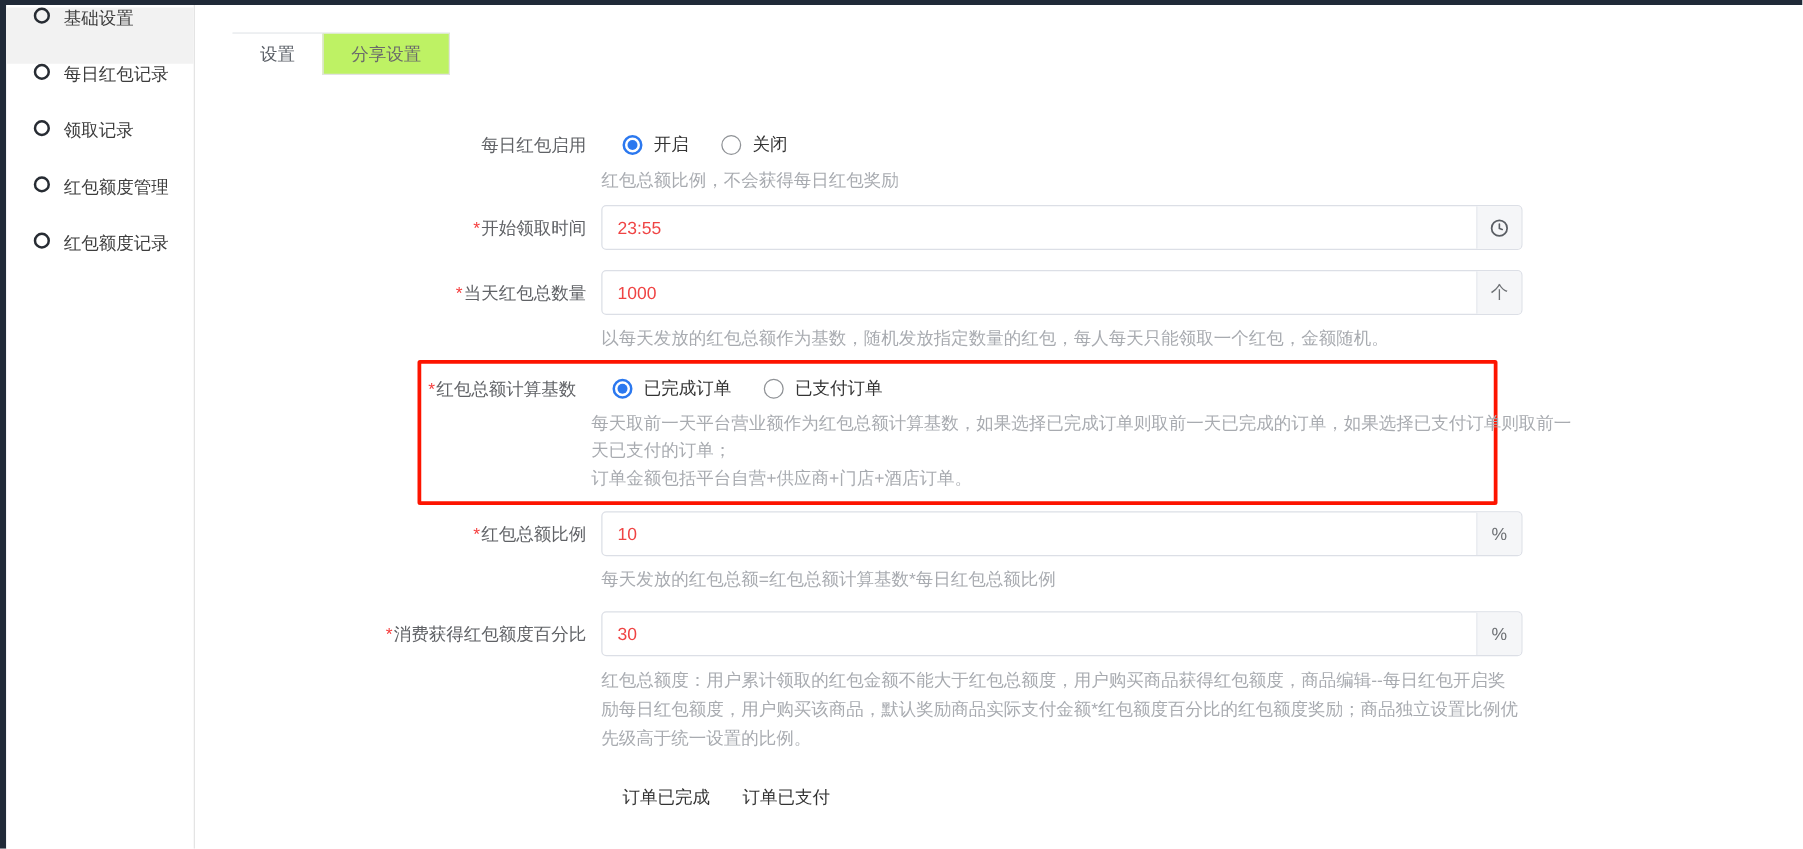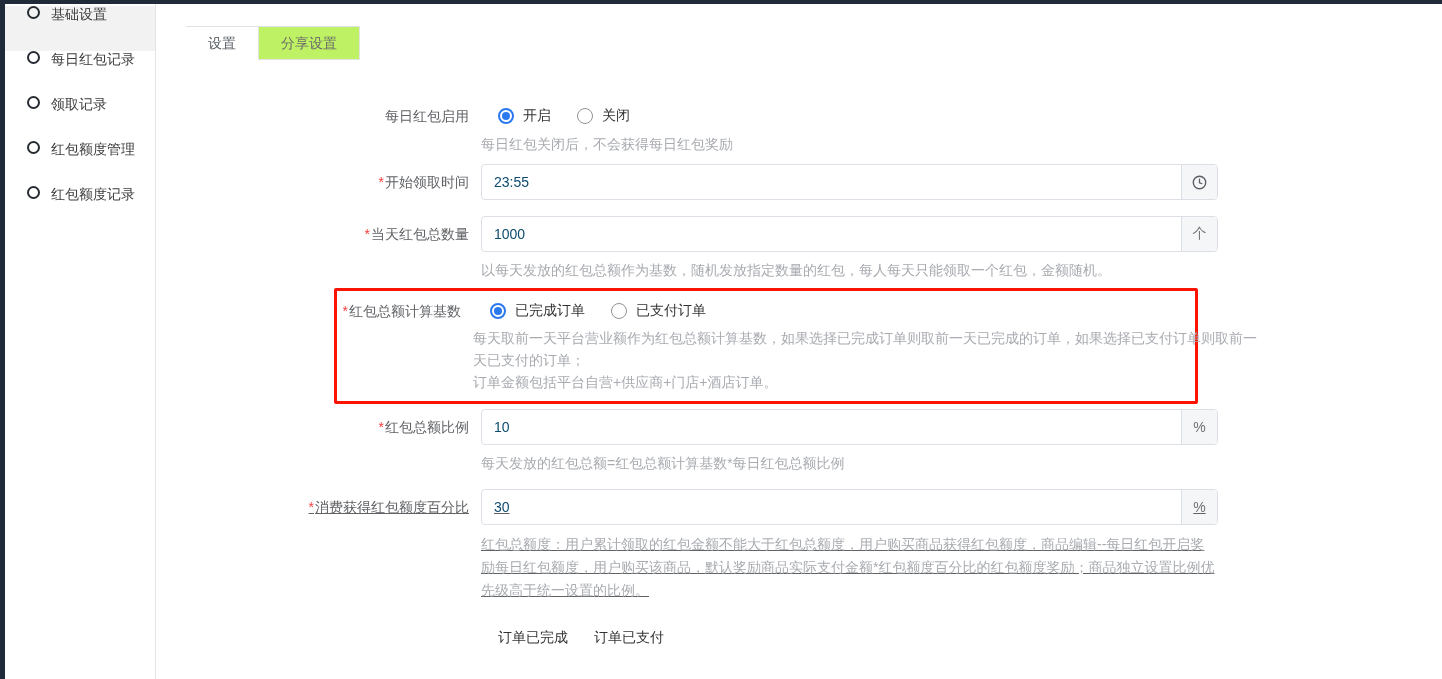--- a/index.html
+++ b/index.html
@@ -35,38 +35,38 @@
   .fcontrol { flex:1; min-width:0; }
 
   .radio-line { display:flex; align-items:center; height:20px;padding-left:17px; }
   .radio { display:flex; align-items:center; margin-right:26px; color:#333; cursor:pointer; }
   .radio-dot { width:16px; height:16px; border-radius:50%; border:1px solid #8f9296; margin-right:9px; flex:none; background:#fff; }
   .radio-dot.checked { border:2px solid #2b78ef; position:relative; }
   .radio-dot.checked::after { content:""; position:absolute; left:2px; top:2px; width:8px; height:8px; border-radius:50%; background:#2b78ef; }
 
   .input-group { display:flex; width:737px; height:36px; border:1px solid #dcdfe6; border-radius:4px; background:#fff; }
   .input-group input { flex:1; min-width:0; border:none; outline:none; background:transparent;
-                       padding:0 12px; font:inherit; color:#0c4a6e; }
+                       padding:0 12px; font:inherit; color:#ef4444; }
   .addon { width:36px; flex:none; background:#f5f6f8; border-left:1px solid #dcdfe6;
            border-radius:0 3px 3px 0; display:flex; align-items:center; justify-content:center; color:#6d7074; }
   .plain-input { width:702px; height:36px; border:1px solid #dcdfe6; border-radius:4px;
                  padding:0 12px; font:inherit; color:#606266; outline:none; }
   input::placeholder { color:#c0c4cc; }
 
   .fhelp { color:#a8abb0; margin-top:8px; line-height:20px; width:737px; }
   .fhelp.two-line { line-height:23px; }
 
   
   .hl-row { width:864px; margin-left:178px; margin-top:8px; margin-bottom:5px;
             border:3px solid #fd1400; border-radius:2px; padding:10px 0 8px 0; }
   .hl-row .flabel { width:136px; }
   .hl-row .fhelp { width:786px; margin-top:6px; line-height:22px; }
 
   .mb10 { margin-bottom:10px; } .mb16 { margin-bottom:16px; } .mb13 { margin-bottom:13px; }
-  .mb26 { margin-bottom:26px;text-decoration:underline; }
+  .mb26 { margin-bottom:26px; }
   .clock-svg { display:block; }
 </style>
 </head>
 <body>
 
 <div class="top-bar"></div>
 <div class="left-strip"></div>
 
 <div class="sidebar">
   <div class="side-item active">
@@ -107,21 +107,21 @@
         <div class="radio-line">
           <span class="radio">
             <span class="radio-dot checked"></span>
             <span>开启</span>
           </span>
           <span class="radio">
             <span class="radio-dot"></span>
             <span>关闭</span>
           </span>
         </div>
-        <div class="fhelp">每日红包关闭后，不会获得每日红包奖励</div>
+        <div class="fhelp">红包总额比例，不会获得每日红包奖励</div>
       </div>
     </div>
 
     <div class="frow input-row mb16">
       <div class="flabel">
         <span class="req">*</span><span>开始领取时间</span>
       </div>
       <div class="fcontrol">
         <div class="input-group">
           <input type="text" value="23:55" style="">

